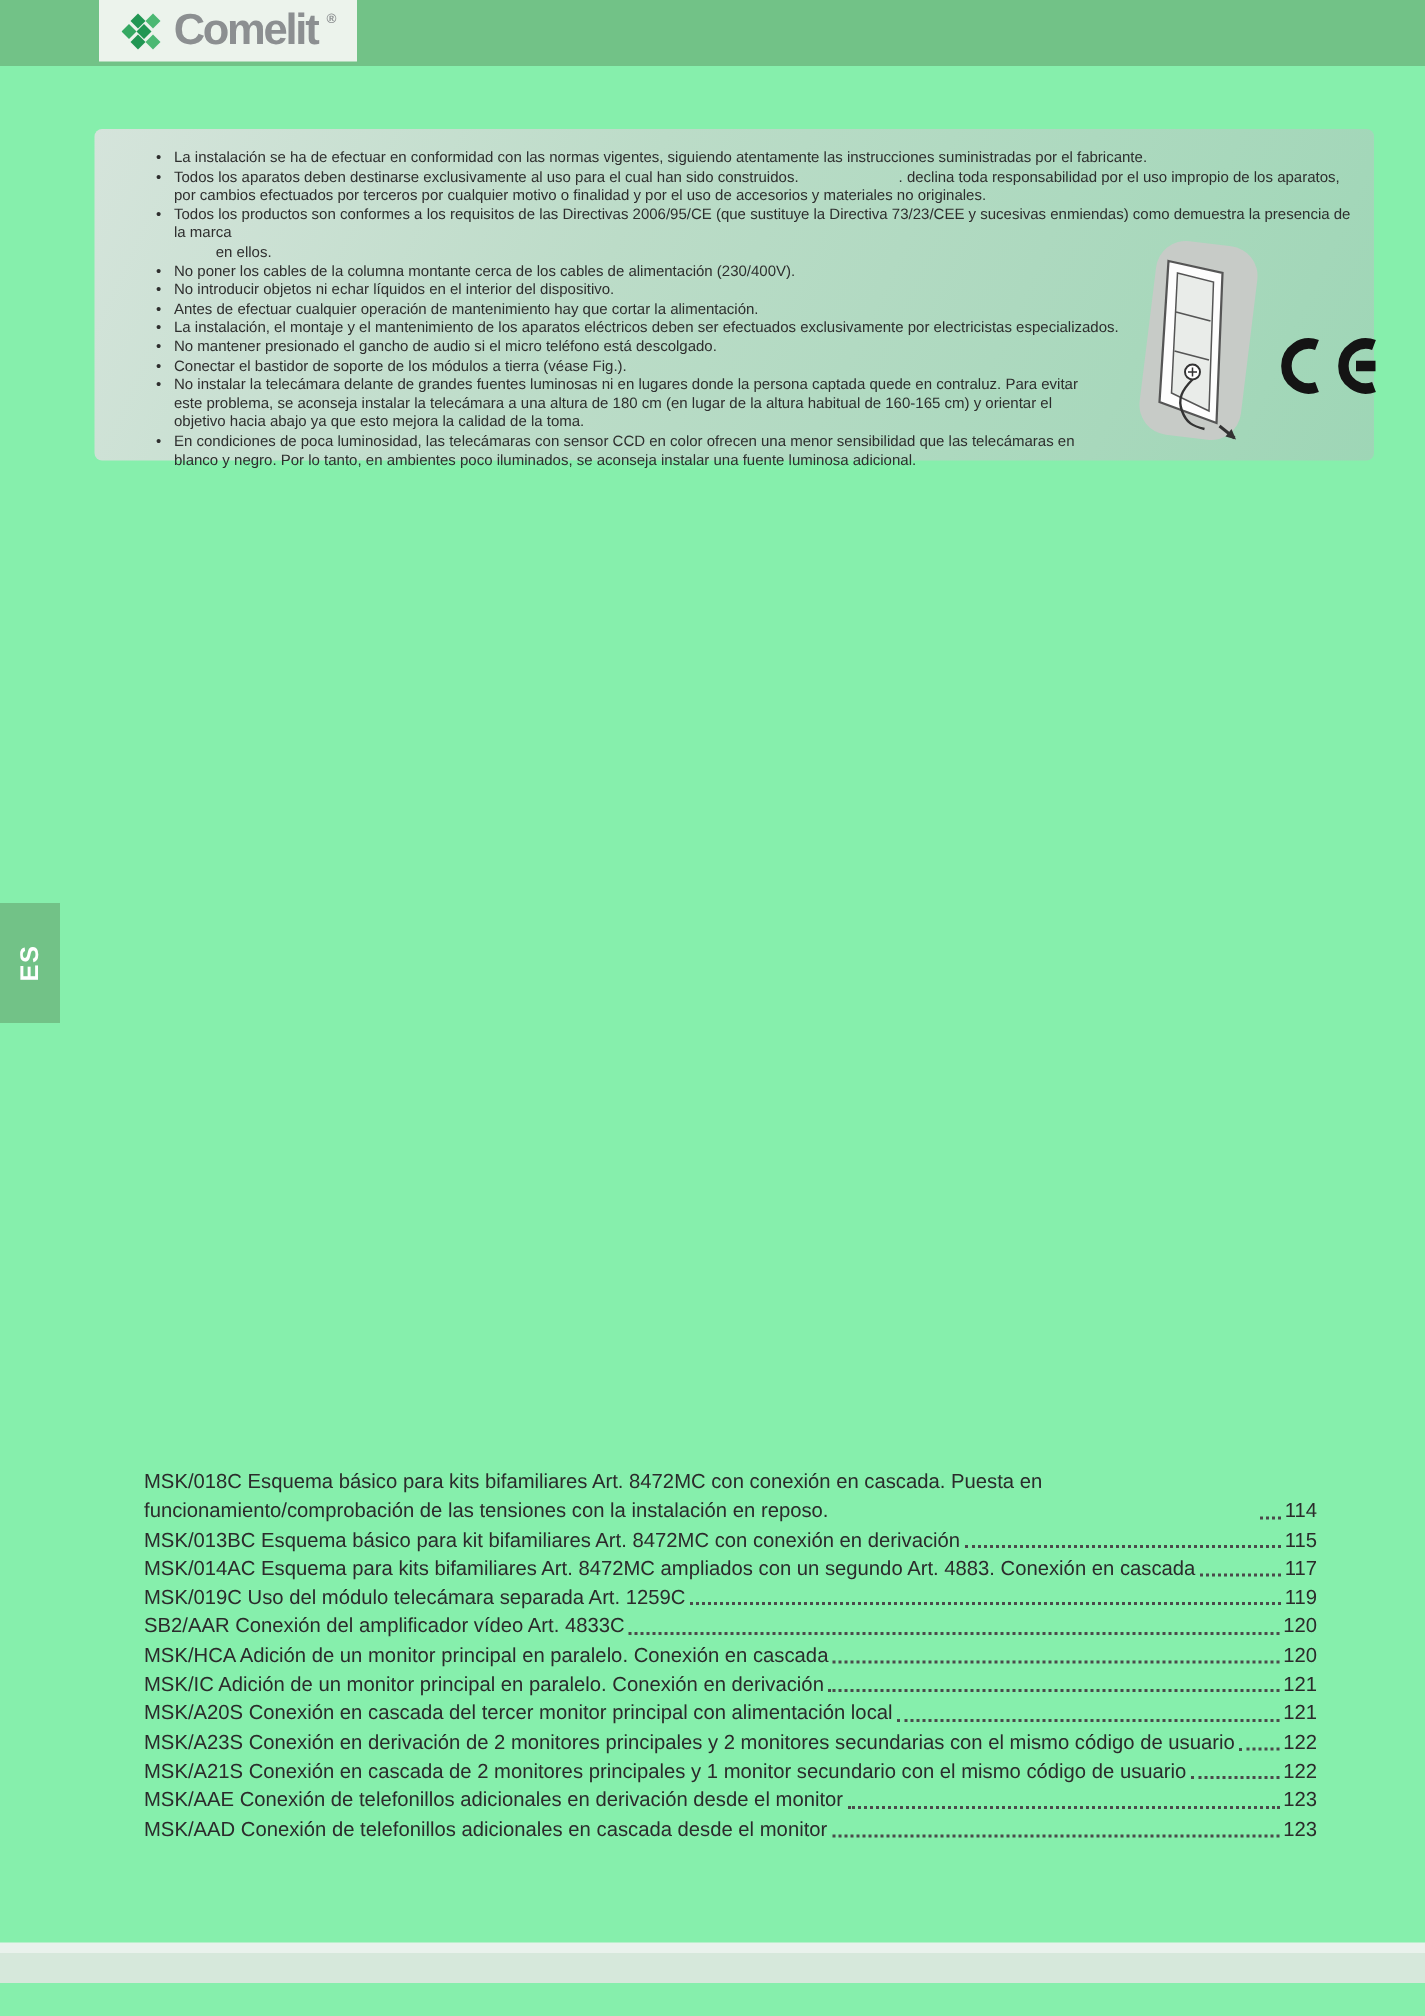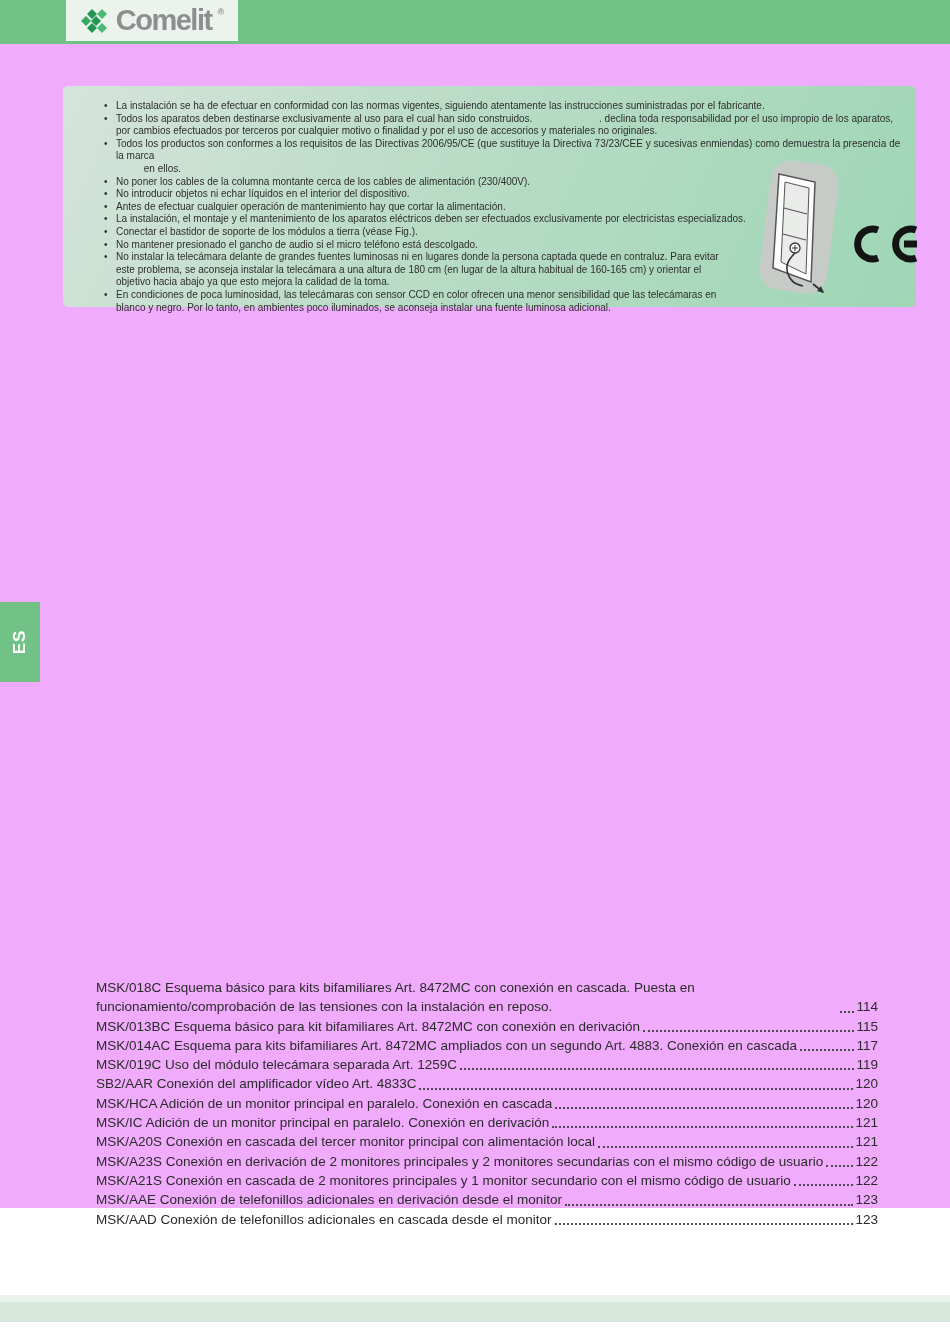--- a/index.html
+++ b/index.html
@@ -1,18 +1,18 @@
 <!DOCTYPE html>
 <html><head>
 <meta charset="utf-8">
 <style>
   * { margin: 0; padding: 0; box-sizing: border-box; }
   html, body { width: 950px; height: 1344px; background: #ffffff; overflow: hidden; }
   body { font-family: "Liberation Sans", "DejaVu Sans", sans-serif; position: relative; }
-  .page { position: relative; width: 950px; height: 1208px; background: #f0abfc; }
+  .page { position: relative; width: 950px; height: 1344px; background: #86efac; }
 
   
   .header-band { position: absolute; top: 0; left: 0; width: 950px; height: 44px; background: #72c287; }
   .logo-box { position: absolute; top: 0; left: 66px; width: 172px; height: 41px;
               background: #ecf3ec; display: flex; align-items: center; justify-content: center; gap: 5px; }
   .logo-text { font-size: 29px; font-weight: bold; color: #8c8f91; letter-spacing: -1.5px; line-height: 1; }
   .logo-reg { font-size: 9px; color: #8c8f91; vertical-align: top; position: relative; top: -9px; left: 1px; font-weight: bold; }
 
   
   .notice-box { position: absolute; left: 63px; top: 86px; width: 853px; height: 221px;
@@ -67,22 +67,22 @@
   <div class="notice-box">
     <ul>
       <li><span class="btxt">La instalación se ha de efectuar en conformidad con las normas vigentes, siguiendo atentamente las instrucciones suministradas por el fabricante.</span></li>
       <li><span class="btxt">Todos los aparatos deben destinarse exclusivamente al uso para el cual han sido construidos.                        . declina toda responsabilidad por el uso impropio de los aparatos, por cambios efectuados por terceros por cualquier motivo o finalidad y por el uso de accesorios y materiales no originales.</span></li>
       <li><span class="btxt">Todos los productos son conformes a los requisitos de las Directivas 2006/95/CE (que sustituye la Directiva 73/23/CEE y sucesivas enmiendas) como demuestra la presencia de la marca
           en ellos.</span></li>
       <li><span class="btxt">No poner los cables de la columna montante cerca de los cables de alimentación (230/400V).</span></li>
       <li><span class="btxt">No introducir objetos ni echar líquidos en el interior del dispositivo.</span></li>
       <li><span class="btxt">Antes de efectuar cualquier operación de mantenimiento hay que cortar la alimentación.</span></li>
       <li><span class="btxt">La instalación, el montaje y el mantenimiento de los aparatos eléctricos deben ser efectuados exclusivamente por electricistas especializados.</span></li>
+      <li><span class="btxt">No mantener presionado el gancho de audio si el micro teléfono está descolgado.</span></li>
       <li><span class="btxt">Conectar el bastidor de soporte de los módulos a tierra (véase Fig.).</span></li>
-      <li><span class="btxt">No mantener presionado el gancho de audio si el micro teléfono está descolgado.</span></li>
       <li><span class="btxt">No instalar la telecámara delante de grandes fuentes luminosas ni en lugares donde la persona captada quede en contraluz. Para evitar este problema, se aconseja instalar la telecámara a una altura de 180 cm (en lugar de la altura habitual de 160-165 cm) y orientar el objetivo hacia abajo ya que esto mejora la calidad de la toma.</span></li>
       <li><span class="btxt">En condiciones de poca luminosidad, las telecámaras con sensor CCD en color ofrecen una menor sensibilidad que las telecámaras en blanco y negro. Por lo tanto, en ambientes poco iluminados, se aconseja instalar una fuente luminosa adicional.</span></li>
     </ul>
 
     <svg class="illustration" viewBox="0 0 95 150" aria-hidden="true">
       <rect x="10" y="6" width="68" height="130" rx="20" fill="#c7cbc7" transform="rotate(7 44 71)"></rect>
       <polygon points="24,18 60,26 56,126 18,112" fill="#fdfdfd" stroke="#555" stroke-width="1.5"></polygon>
       <polygon points="30,26 54,32 51,118 26,106" fill="#e9ece9" stroke="#555" stroke-width="1"></polygon>
       <line x1="29" y1="52" x2="52" y2="58" stroke="#555" stroke-width="1.2"></line>
       <line x1="28" y1="78" x2="51" y2="84" stroke="#555" stroke-width="1.2"></line>

